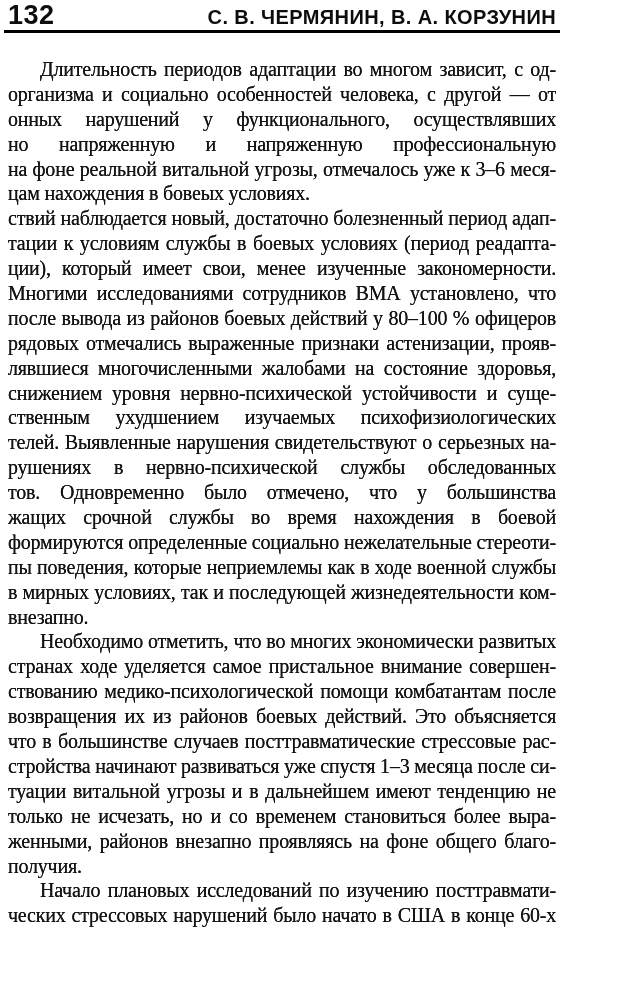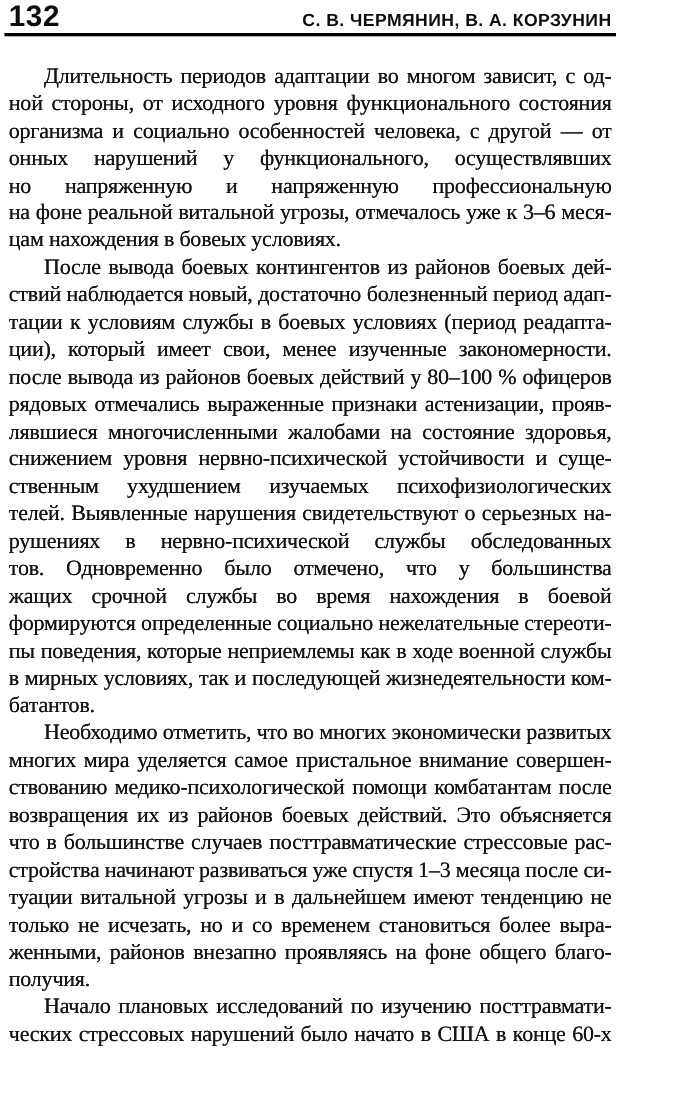--- a/index.html
+++ b/index.html
@@ -25,21 +25,21 @@
     font-family: "Liberation Sans", sans-serif;
     font-weight: 700;
     font-size: 27px;
     line-height: 28px;
     color: #0d0d0d;
     letter-spacing: 0.5px;
   }
   .authors {
     font-family: "Liberation Sans", sans-serif;
     font-weight: 700;
-    font-size: 16px;
+    font-size: 20px;
     line-height: 18px;
     color: #0d0d0d;
     letter-spacing: 0.4px;
     white-space: nowrap;
   }
   .header-rule {
     height: 3px;
     background: #000000;
     margin: 1px 4px 0 4px;
   }
@@ -75,49 +75,48 @@
 
 <div class="page">
   <div class="header">
     <div class="page-number">132</div>
     <div class="authors">С. В. ЧЕРМЯНИН, В. А. КОРЗУНИН</div>
   </div>
   <div class="header-rule"></div>
   <div class="page-body" id="page-body">
       <div class="paragraph">
         <div class="text-line first-line">Длительность периодов адаптации во многом зависит, с од-</div>
-        <div class="text-line">ной стороны, от исходного уровня функционального состояния</div>
         <div class="text-line">организма и социально особенностей человека, с другой — от</div>
         <div class="text-line">онных нарушений у функционального, осуществлявших чрезвычай-</div>
         <div class="text-line">но напряженную и напряженную профессиональную деятельность</div>
         <div class="text-line">на фоне реальной витальной угрозы, отмечалось уже к 3–6 меся-</div>
         <div class="text-line para-last">цам нахождения в бовеых условиях.</div>
       </div>
       <div class="paragraph">
-        <div class="text-line first-line">После вывода боевых контингентов из районов боевых дей-</div>
         <div class="text-line">ствий наблюдается новый, достаточно болезненный период адап-</div>
         <div class="text-line">тации к условиям службы в боевых условиях (период реадапта-</div>
         <div class="text-line">ции), который имеет свои, менее изученные закономерности.</div>
+        <div class="text-line">Многими исследованиями сотрудников ВМА установлено, что</div>
         <div class="text-line">после вывода из районов боевых действий у 80–100 % офицеров и</div>
         <div class="text-line">рядовых отмечались выраженные признаки астенизации, прояв-</div>
         <div class="text-line">лявшиеся многочисленными жалобами на состояние здоровья,</div>
         <div class="text-line">снижением уровня нервно-психической устойчивости и суще-</div>
         <div class="text-line">ственным ухудшением изучаемых психофизиологических показа-</div>
         <div class="text-line">телей. Выявленные нарушения свидетельствуют о серьезных на-</div>
         <div class="text-line">рушениях в нервно-психической службы обследованных комбатан-</div>
         <div class="text-line">тов. Одновременно было отмечено, что у большинства военнослу-</div>
         <div class="text-line">жащих срочной службы во время нахождения в боевой обстановке</div>
         <div class="text-line">формируются определенные социально нежелательные стереоти-</div>
         <div class="text-line">пы поведения, которые неприемлемы как в ходе военной службы</div>
         <div class="text-line">в мирных условиях, так и последующей жизнедеятельности ком-</div>
-        <div class="text-line para-last">батантов.</div>
+        <div class="text-line para-last">внезапно.</div>
       </div>
       <div class="paragraph">
         <div class="text-line first-line">Необходимо отметить, что во многих экономически развитых</div>
-        <div class="text-line">многих мира уделяется самое пристальное внимание совершен-</div>
+        <div class="text-line">странах ходе уделяется самое пристальное внимание совершен-</div>
         <div class="text-line">ствованию медико-психологической помощи комбатантам после</div>
         <div class="text-line">возвращения их из районов боевых действий. Это объясняется тем,</div>
         <div class="text-line">что в большинстве случаев посттравматические стрессовые рас-</div>
         <div class="text-line">стройства начинают развиваться уже спустя 1–3 месяца после си-</div>
         <div class="text-line">туации витальной угрозы и в дальнейшем имеют тенденцию не</div>
         <div class="text-line">только не исчезать, но и со временем становиться более выра-</div>
         <div class="text-line">женными, районов внезапно проявляясь на фоне общего благо-</div>
         <div class="text-line para-last">получия.</div>
       </div>
       <div class="paragraph">

